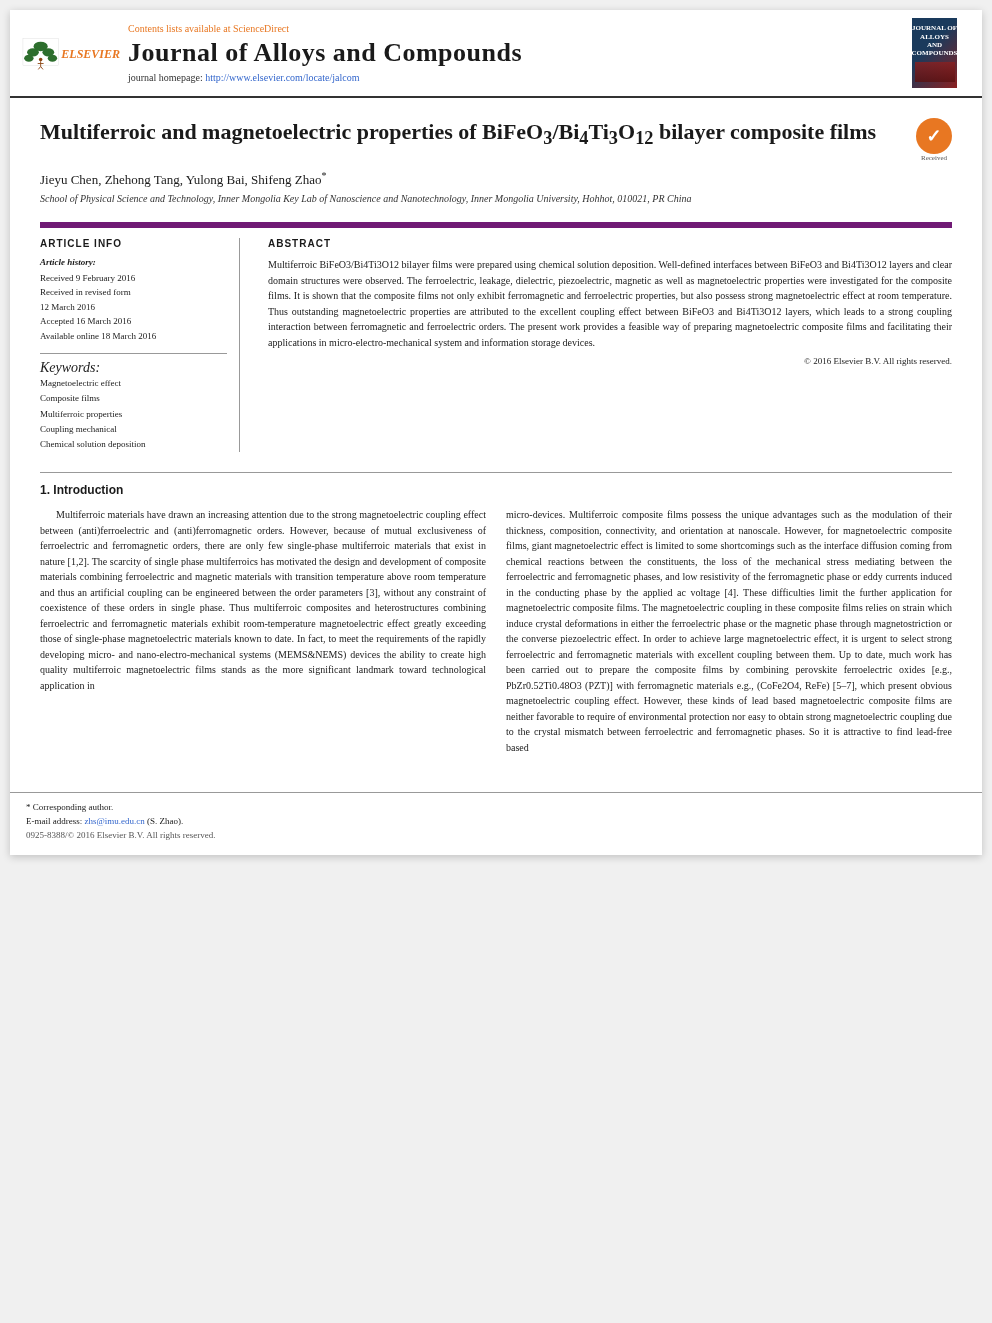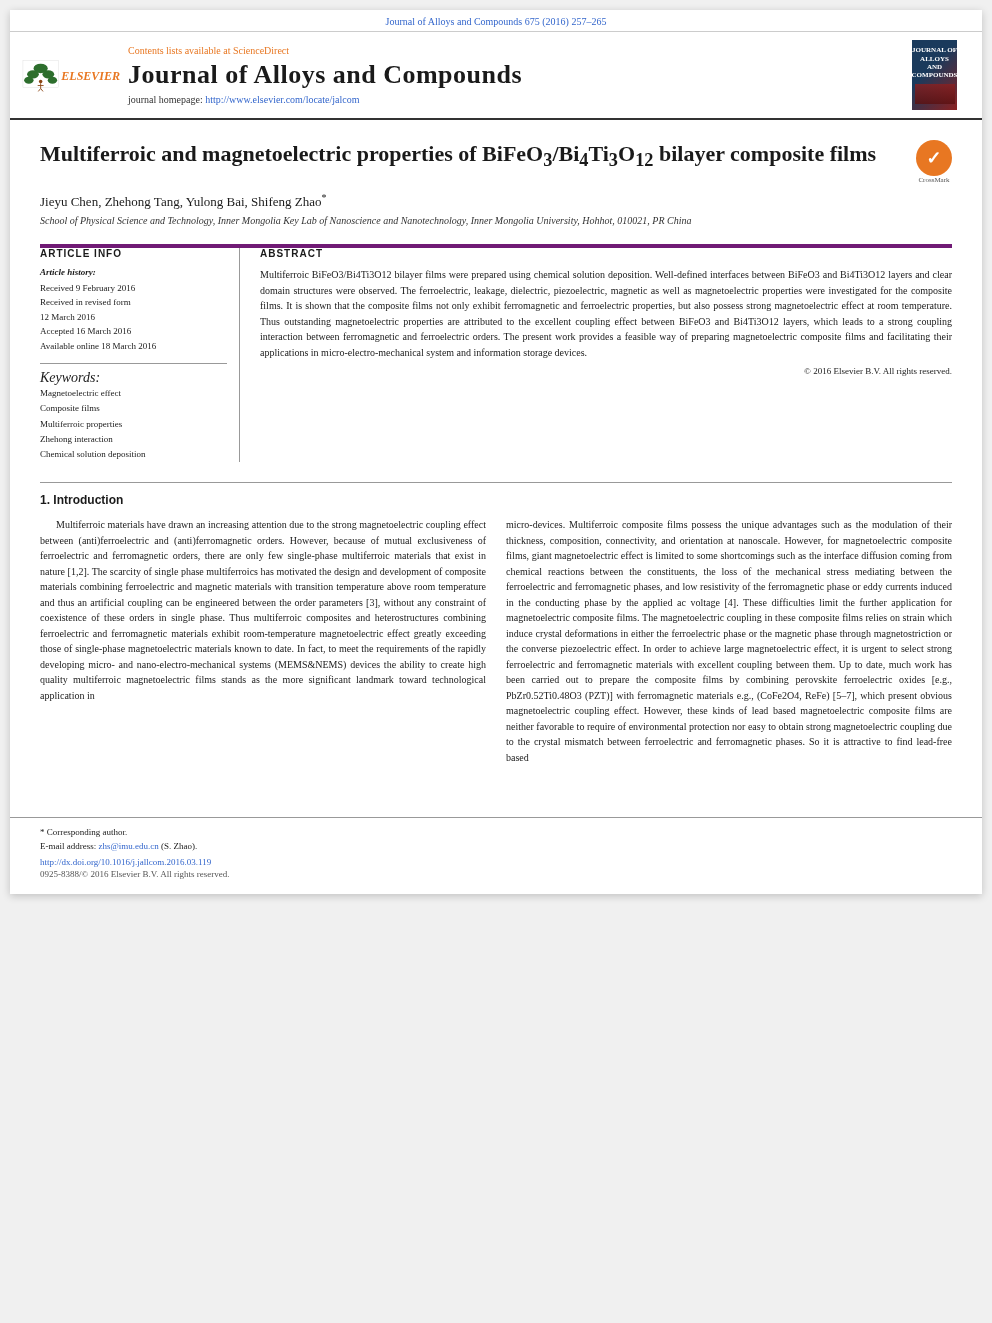--- a/index.html
+++ b/index.html
@@ -149,22 +149,23 @@
     .affiliation {
       font-size: 10px;
       font-style: italic;
       color: #333;
       margin-bottom: 16px;
       line-height: 1.4;
     }
     
     .two-col {
       display: flex;
-      gap: 20px;
-      border-top: 4px solid #701a75;
+      gap: 28px;
+      border-top: 6px solid #701a75;
+      padding-top: 10px;
       margin-bottom: 20px;
     }
     .article-info {
       width: 200px;
       flex-shrink: 0;
       border-right: 1px solid #999;
       padding-right: 12px;
     }
     .info-section-title {
       font-size: 10px;
@@ -256,23 +257,23 @@
       line-height: 1.55;
       text-align: justify;
       margin-bottom: 8px;
     }
     .indent {
       text-indent: 16px;
     }
     
     .page-footer {
       border-top: 1px solid #999;
-      margin-top: 24px;
+      margin-top: 9px;
       padding-top: 8px;
-      padding: 8px 30px 15px;
+      padding: 8px 16px 15px;
     }
     .footnote {
       font-size: 9px;
       color: #1a1a1a;
       line-height: 1.5;
     }
     .footer-doi {
       font-size: 9px;
       color: #3366cc;
       margin-top: 4px;
@@ -284,23 +285,20 @@
     }
     sub, sup {
       line-height: 0;
     }
   </style>
 </head>
 <body>
 
 <div class="page">
 
-  <div class="top-bar">
-    <span>Journal of Alloys and Compounds 675 (2016) 257–265</span>
-  </div>
 
   <div class="journal-header">
 
     <div class="elsevier-logo">
       <svg class="elsevier-tree" viewBox="0 0 70 60">
 
         <rect x="5" y="5" width="60" height="45" fill="none" stroke="#ccc" stroke-width="0.5"></rect>
 
         <ellipse cx="35" cy="18" rx="12" ry="8" fill="#2d6e2d"></ellipse>
         <ellipse cx="22" cy="28" rx="10" ry="7" fill="#2d6e2d"></ellipse>
@@ -339,21 +337,21 @@
   <div class="article-content">
 
     <div style="display:flex; align-items:flex-start; margin-bottom:10px;gap:24px;">
       <div style="flex:1;">
         <div class="article-title">
           <span>Multiferroic and magnetoelectric properties of BiFeO</span><sub>3</sub><span>/Bi</span><sub>4</sub><span>Ti</span><sub>3</sub><span>O</span><sub>12</sub><span> bilayer composite films</span>
         </div>
       </div>
       <div style="flex-shrink:0; margin-left:10px; text-align:center;">
         <div class="crossmark-circle">✓</div>
-        <div class="crossmark-label">CrossMark</div>
+        <div class="crossmark-label">Received</div>
       </div>
     </div>
 
     <div class="authors">
       <span>Jieyu Chen, Zhehong Tang, Yulong Bai, Shifeng Zhao</span><sup>*</sup>
     </div>
 
     <div class="affiliation">School of Physical Science and Technology, Inner Mongolia Key Lab of Nanoscience and Nanotechnology, Inner Mongolia University, Hohhot, 010021, PR China</div>
 
     <div class="two-col">
@@ -366,21 +364,21 @@
         <div class="history-item">Received in revised form</div>
         <div class="history-item">12 March 2016</div>
         <div class="history-item">Accepted 16 March 2016</div>
         <div class="history-item">Available online 18 March 2016</div>
 
         <div class="keywords-section">
           <div class="keywords-title">Keywords:</div>
           <div class="keyword-item">Magnetoelectric effect</div>
           <div class="keyword-item">Composite films</div>
           <div class="keyword-item">Multiferroic properties</div>
-          <div class="keyword-item">Zhehong interaction</div>
+          <div class="keyword-item">Coupling mechanical</div>
           <div class="keyword-item">Chemical solution deposition</div>
         </div>
       </div>
 
       <div class="abstract-section">
         <div class="abstract-title">ABSTRACT</div>
         <div class="abstract-text">Multiferroic BiFeO3/Bi4Ti3O12 bilayer films were prepared using chemical solution deposition. Well-defined interfaces between BiFeO3 and Bi4Ti3O12 layers and clear domain structures were observed. The ferroelectric, leakage, dielectric, piezoelectric, magnetic as well as magnetoelectric properties were investigated for the composite films. It is shown that the composite films not only exhibit ferromagnetic and ferroelectric properties, but also possess strong magnetoelectric effect at room temperature. Thus outstanding magnetoelectric properties are attributed to the excellent coupling effect between BiFeO3 and Bi4Ti3O12 layers, which leads to a strong coupling interaction between ferromagnetic and ferroelectric orders. The present work provides a feasible way of preparing magnetoelectric composite films and facilitating their applications in micro-electro-mechanical system and information storage devices.</div>
         <div class="copyright">© 2016 Elsevier B.V. All rights reserved.</div>
       </div>
     </div>
@@ -406,17 +404,16 @@
 
   <div class="page-footer">
     <div class="footnote">
       <span>* Corresponding author.</span>
     </div>
     <div class="footnote">
       <span>E-mail address:</span>
       <span style="color:#3366cc;">zhs@imu.edu.cn</span>
       <span>(S. Zhao).</span>
     </div>
-    <div class="footer-doi">http://dx.doi.org/10.1016/j.jallcom.2016.03.119</div>
     <div class="footer-issn">0925-8388/© 2016 Elsevier B.V. All rights reserved.</div>
   </div>
 
 </div>
 
 </body></html>

